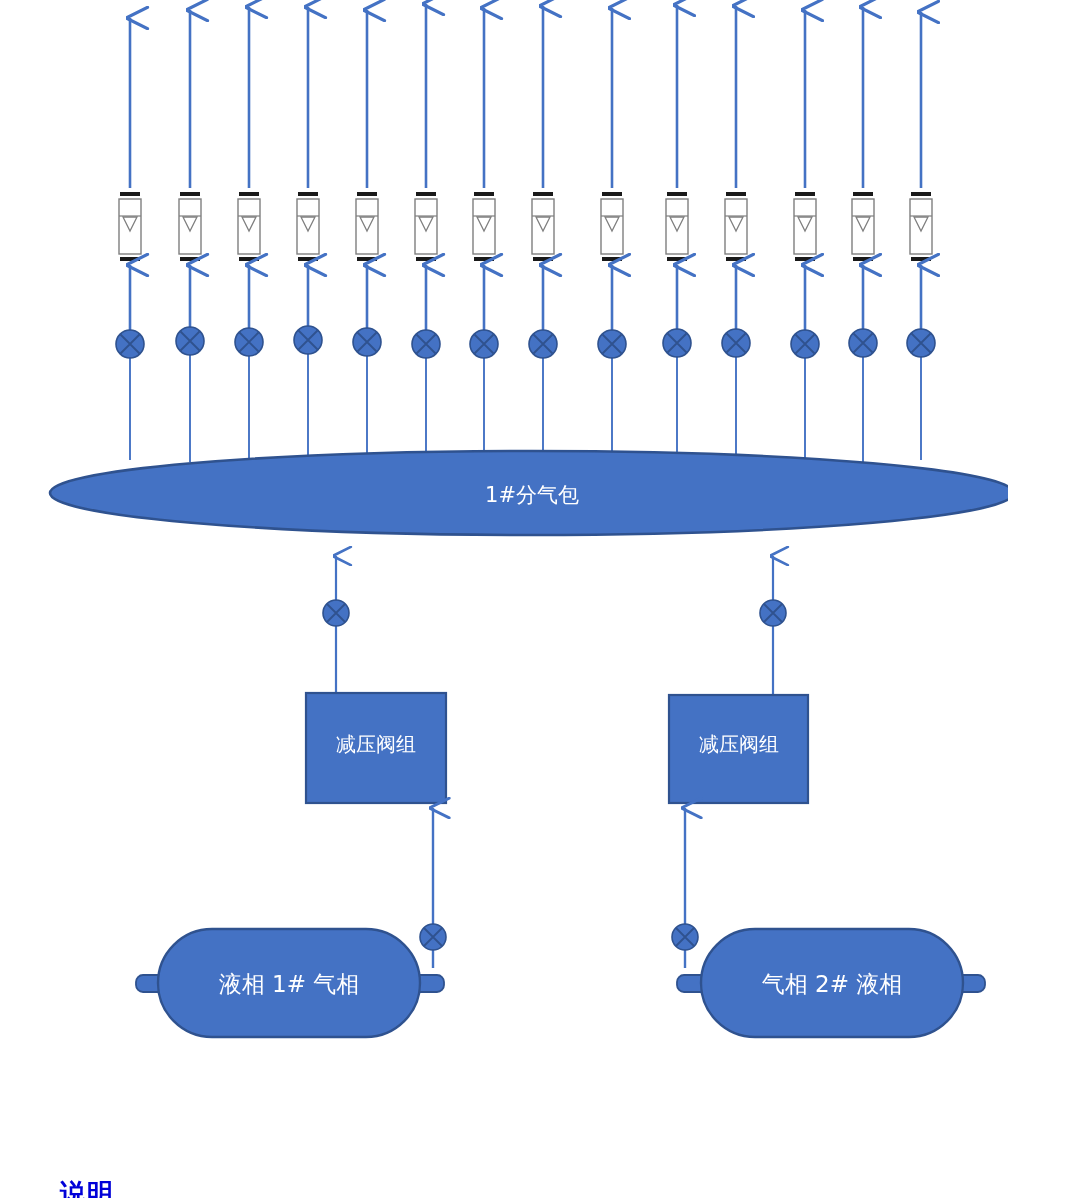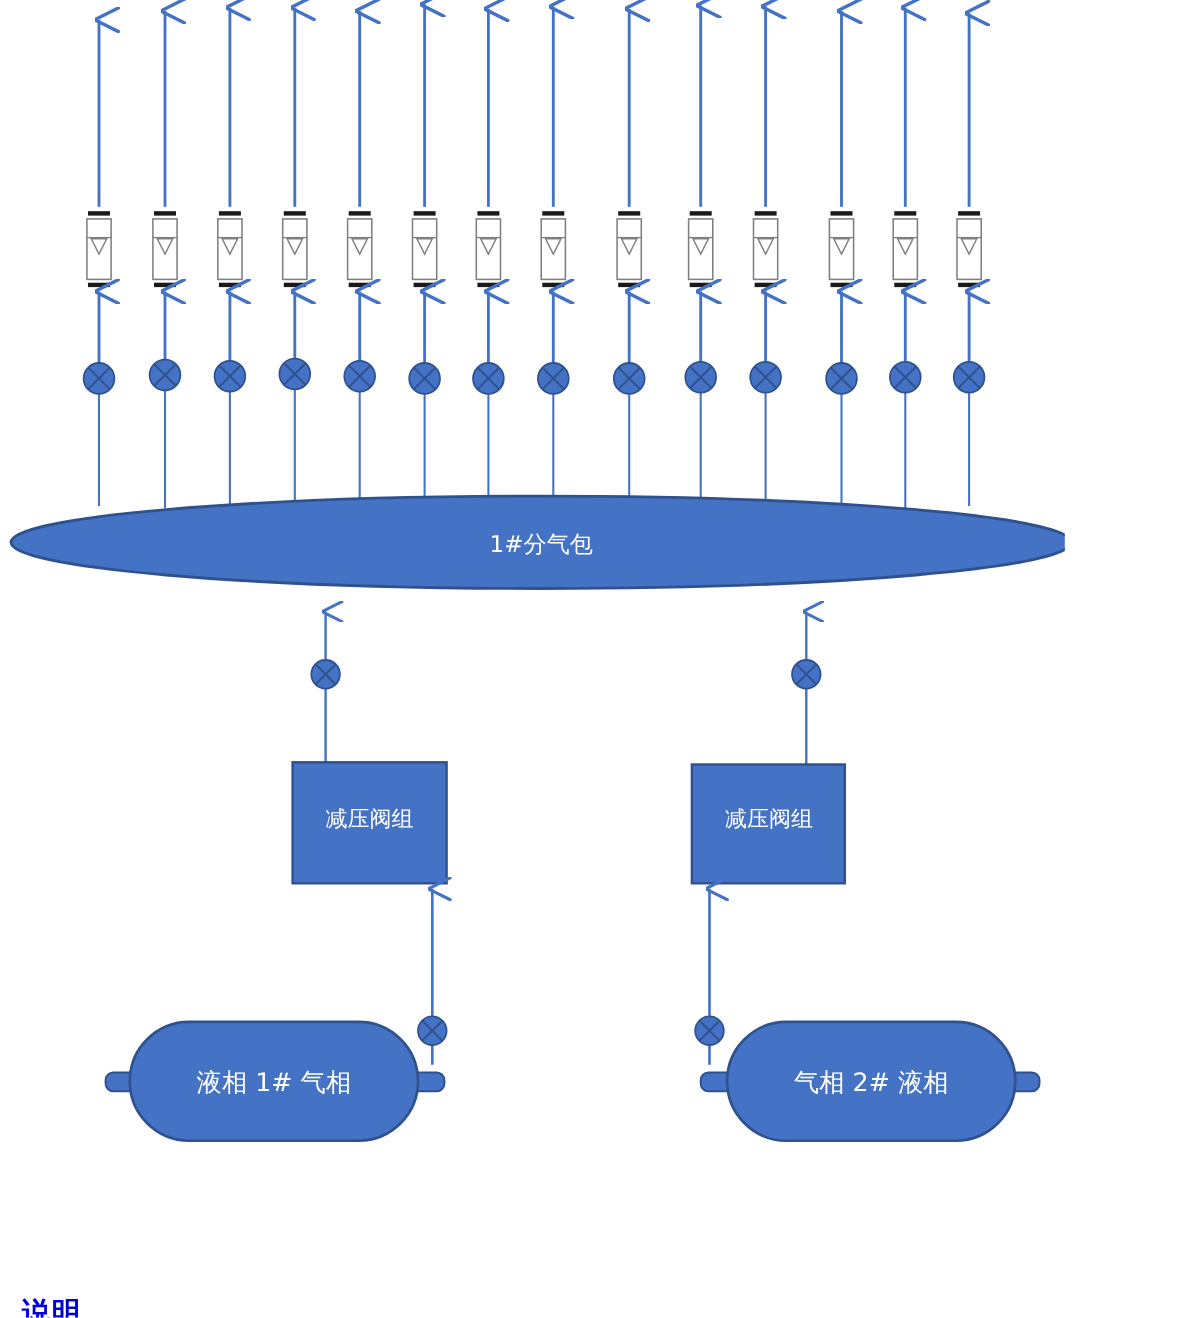--- a/index.html
+++ b/index.html
@@ -9,20 +9,21 @@
   }
   body {
     font-family: "Liberation Sans", "DejaVu Sans", sans-serif;
   }
   #canvas {
     position: relative;
     width: 968px;
     height: 1198px;
     background: #ffffff;
     overflow: hidden;
+    margin-left: 40px;
   }
   #diagram-svg {
     position: absolute;
     left: 0;
     top: 0;
   }
   .note-text {
     position: absolute;
     left: 20px;
     top: 1176px;

